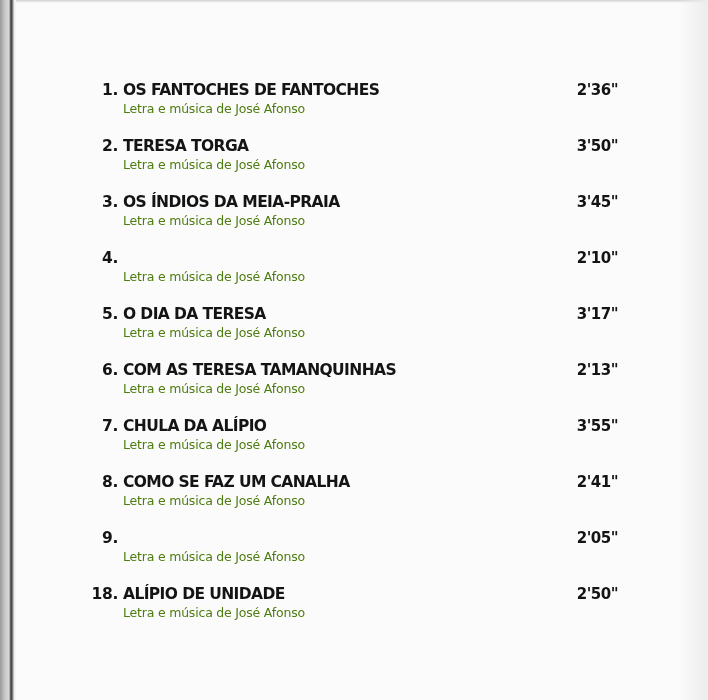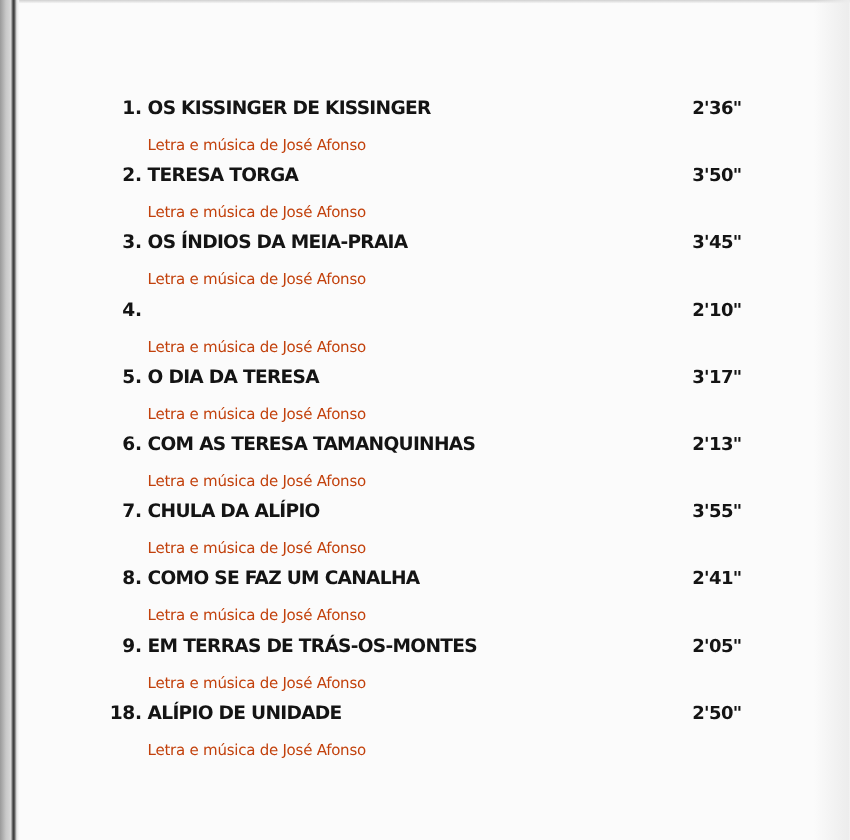--- a/index.html
+++ b/index.html
@@ -29,41 +29,40 @@
     font-weight: bold; font-size: 15.5px; letter-spacing: -0.3px;
     text-align: right; white-space: nowrap;
   }
   .title {
     position: absolute; left: 123px; top: 0;
     font-weight: bold; font-size: 15.5px; letter-spacing: -0.6px;
     white-space: nowrap;
   }
   .credit {
     position: absolute; left: 123px; top: 20px;
-    font-size: 12.5px; letter-spacing: -0.2px; color: #c2410c;
+    font-size: 12.5px; letter-spacing: -0.2px; color: #4d7c0f;
     white-space: nowrap;
-    margin-top: 12px;
   }
   .dur {
     position: absolute; right: 90px; top: 0;
     font-weight: bold; font-size: 15px; letter-spacing: -0.5px;
     white-space: nowrap;
   }
 </style>
 </head>
 <body>
 
 <div class="top-edge"></div>
 <div class="spine-shadow"></div>
 <div class="right-shade"></div>
 
 <div>
   <div class="track" style="top:81px">
     <span class="num">1.</span>
-    <span class="title">OS KISSINGER DE KISSINGER</span>
+    <span class="title">OS FANTOCHES DE FANTOCHES</span>
     <span class="credit">Letra e música de José Afonso</span>
     <span class="dur">2'36"</span>
   </div>
   <div class="track" style="top:137px">
     <span class="num">2.</span>
     <span class="title">TERESA TORGA</span>
     <span class="credit">Letra e música de José Afonso</span>
     <span class="dur">3'50"</span>
   </div>
   <div class="track" style="top:193px">
@@ -96,21 +95,20 @@
     <span class="dur">3'55"</span>
   </div>
   <div class="track" style="top:473px">
     <span class="num">8.</span>
     <span class="title">COMO SE FAZ UM CANALHA</span>
     <span class="credit">Letra e música de José Afonso</span>
     <span class="dur">2'41"</span>
   </div>
   <div class="track" style="top:529px">
     <span class="num">9.</span>
-    <span class="title">EM TERRAS DE TRÁS-OS-MONTES</span>
     <span class="credit">Letra e música de José Afonso</span>
     <span class="dur">2'05"</span>
   </div>
   <div class="track" style="top:585px">
     <span class="num">18.</span>
     <span class="title">ALÍPIO DE UNIDADE</span>
     <span class="credit">Letra e música de José Afonso</span>
     <span class="dur">2'50"</span>
   </div>
 </div>

